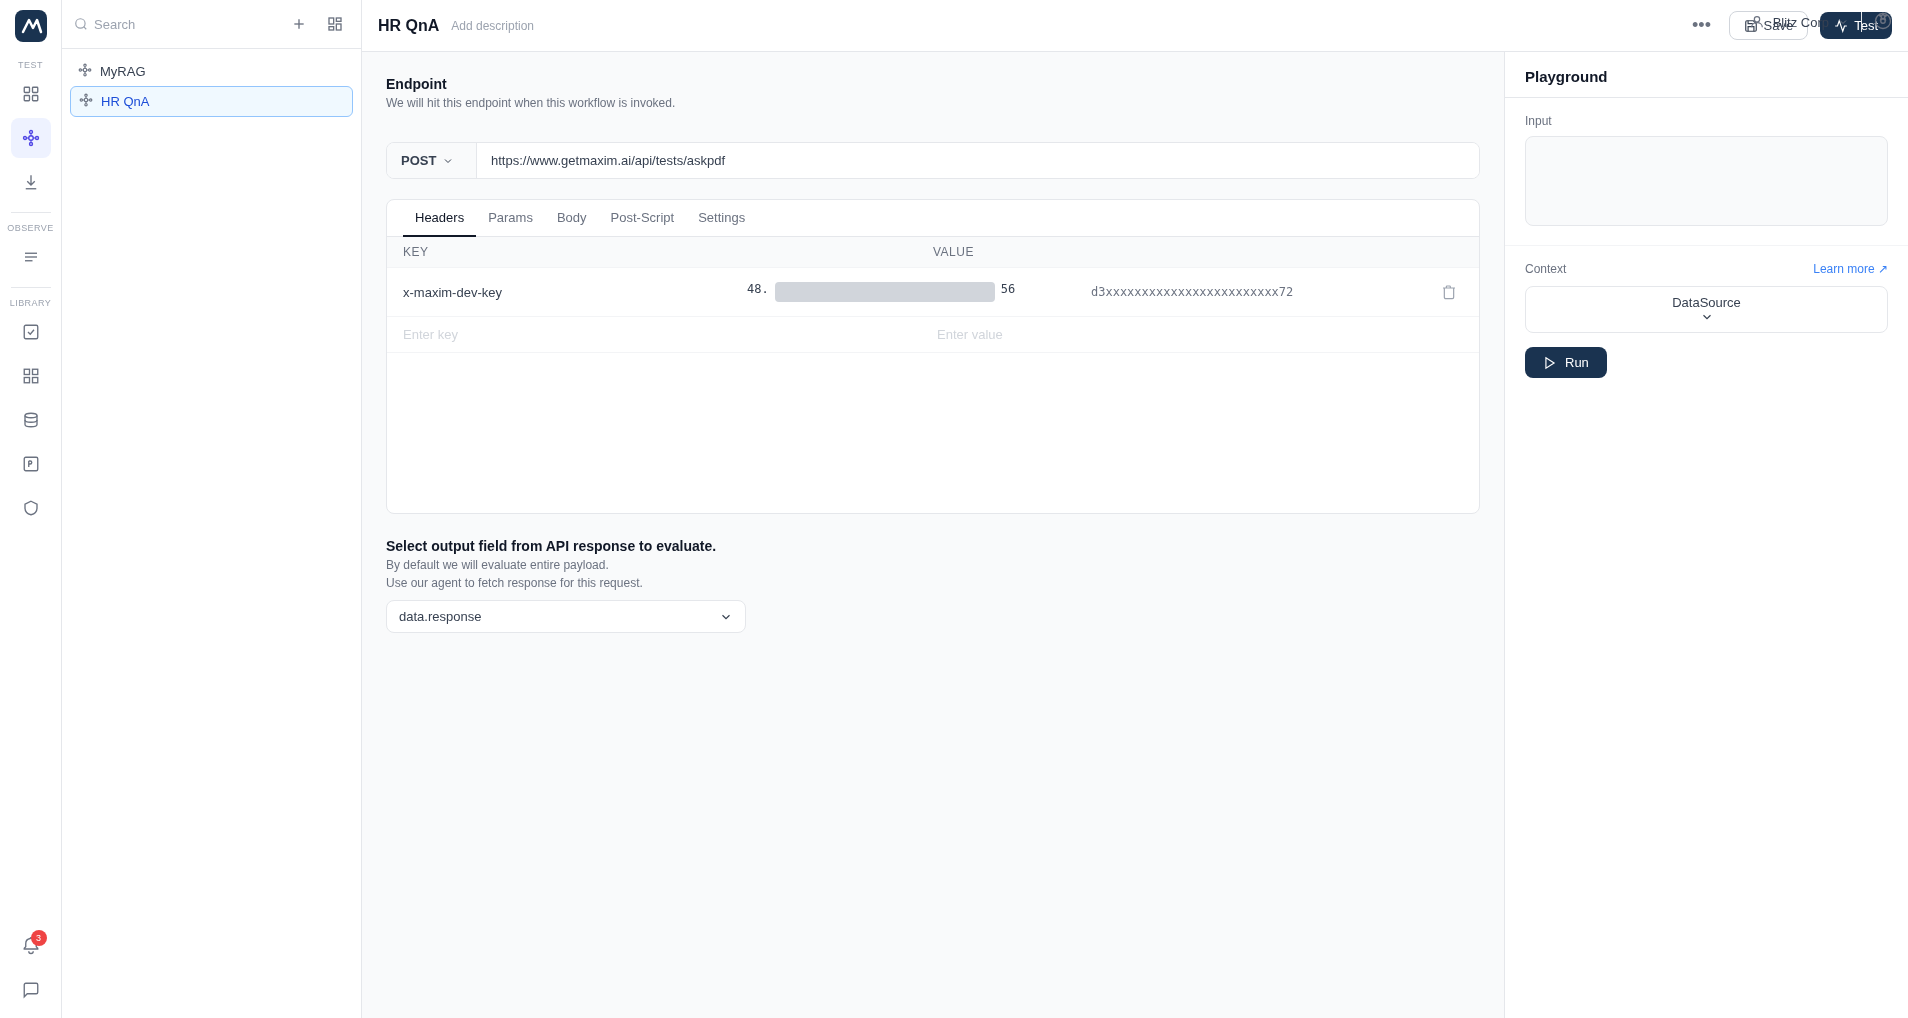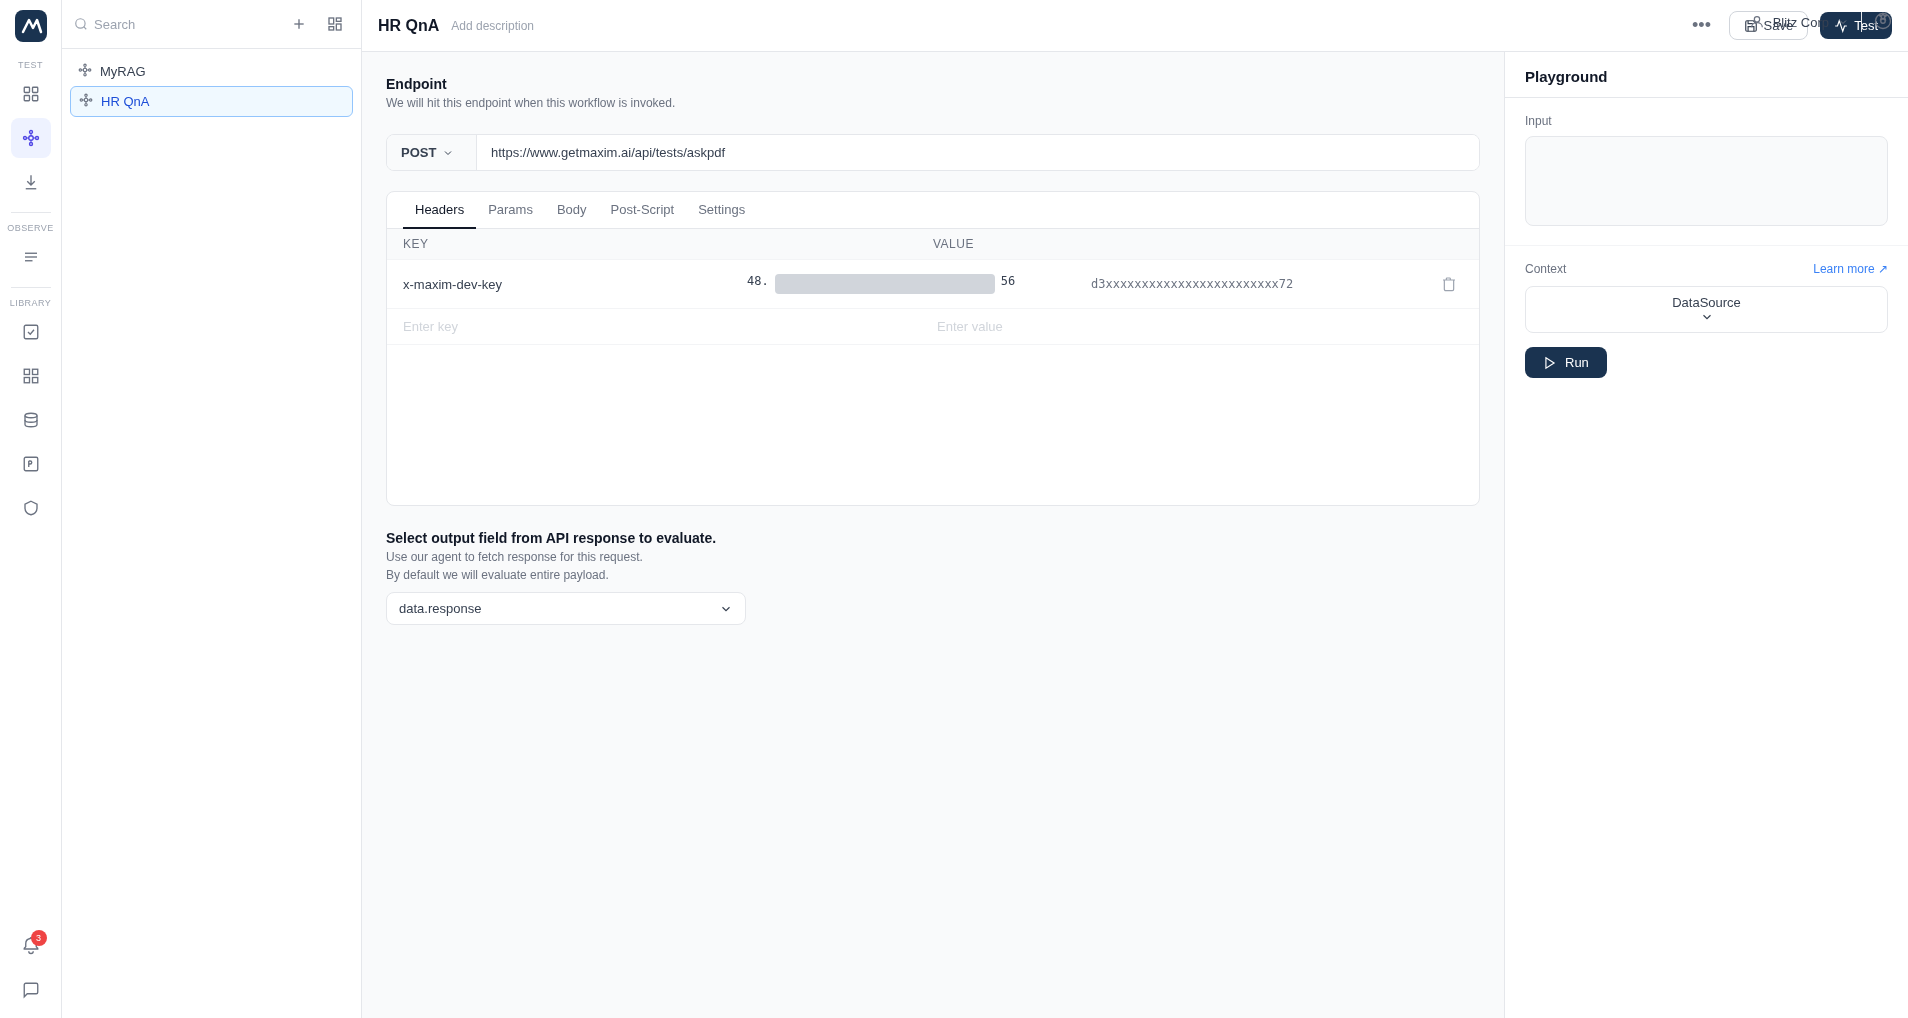--- a/index.html
+++ b/index.html
@@ -208,21 +208,21 @@
     
     .section-title {
       font-size: 14px;
       font-weight: 600;
       color: #111827;
       margin-bottom: 4px;
     }
     .section-desc {
       font-size: 12px;
       color: #6b7280;
-      margin-bottom: 24px;
+      margin-bottom: 32px;
     }
     .endpoint-row {
       display: flex;
       align-items: center;
       gap: 0;
       background: #fff;
       border: 1px solid #e5e7eb;
       border-radius: 8px;
       overflow: hidden;
       margin-bottom: 20px;
@@ -730,22 +730,22 @@
               <input type="text" placeholder="Enter value" style="">
             </div>
           </div>
 
           <div style="height: 160px;"></div>
         </div>
       </div>
 
       <div class="output-section">
         <div class="output-title">Select output field from API response to evaluate.</div>
+        <div class="output-desc">By default we will evaluate entire payload.</div>
         <div class="output-desc">Use our agent to fetch response for this request.</div>
-        <div class="output-desc">By default we will evaluate entire payload.</div>
         <div class="output-select">
           <span>data.response</span>
           <svg width="14" height="14" viewBox="0 0 24 24" fill="none" stroke="currentColor" stroke-width="2">
               <polyline points="6 9 12 15 18 9"></polyline>
             </svg>
         </div>
       </div>
     </div>
 
     <div class="right-panel">

